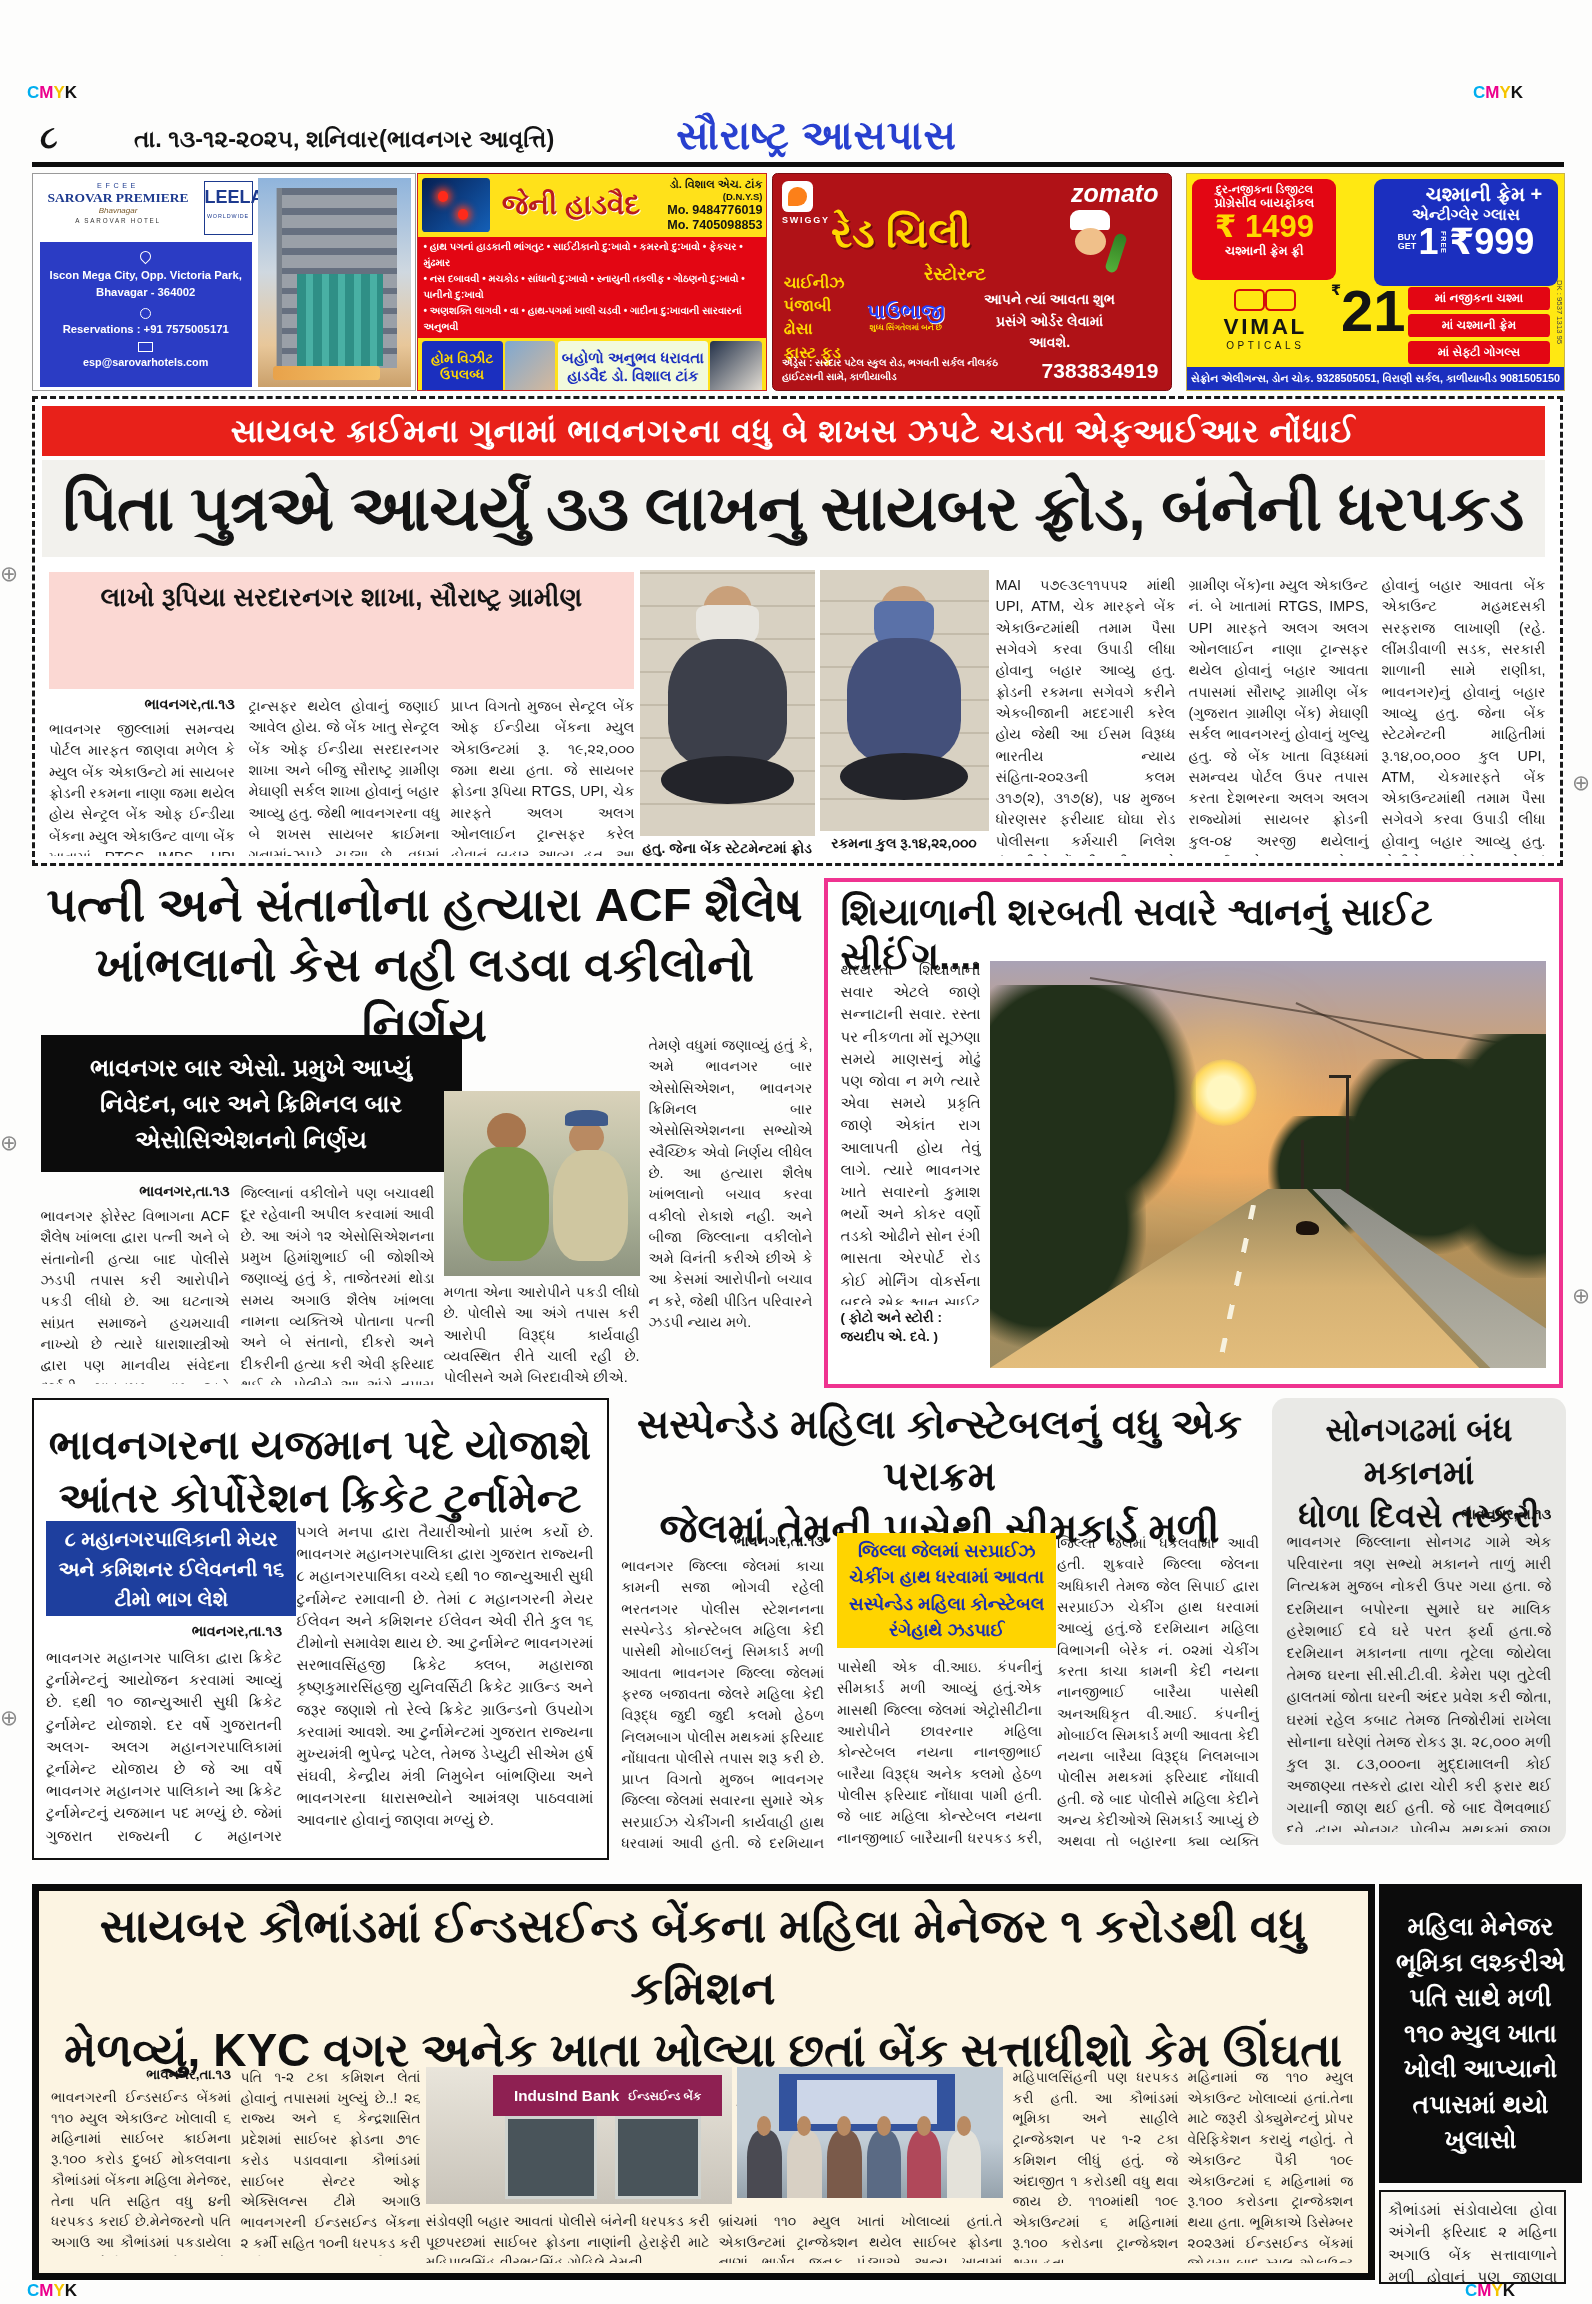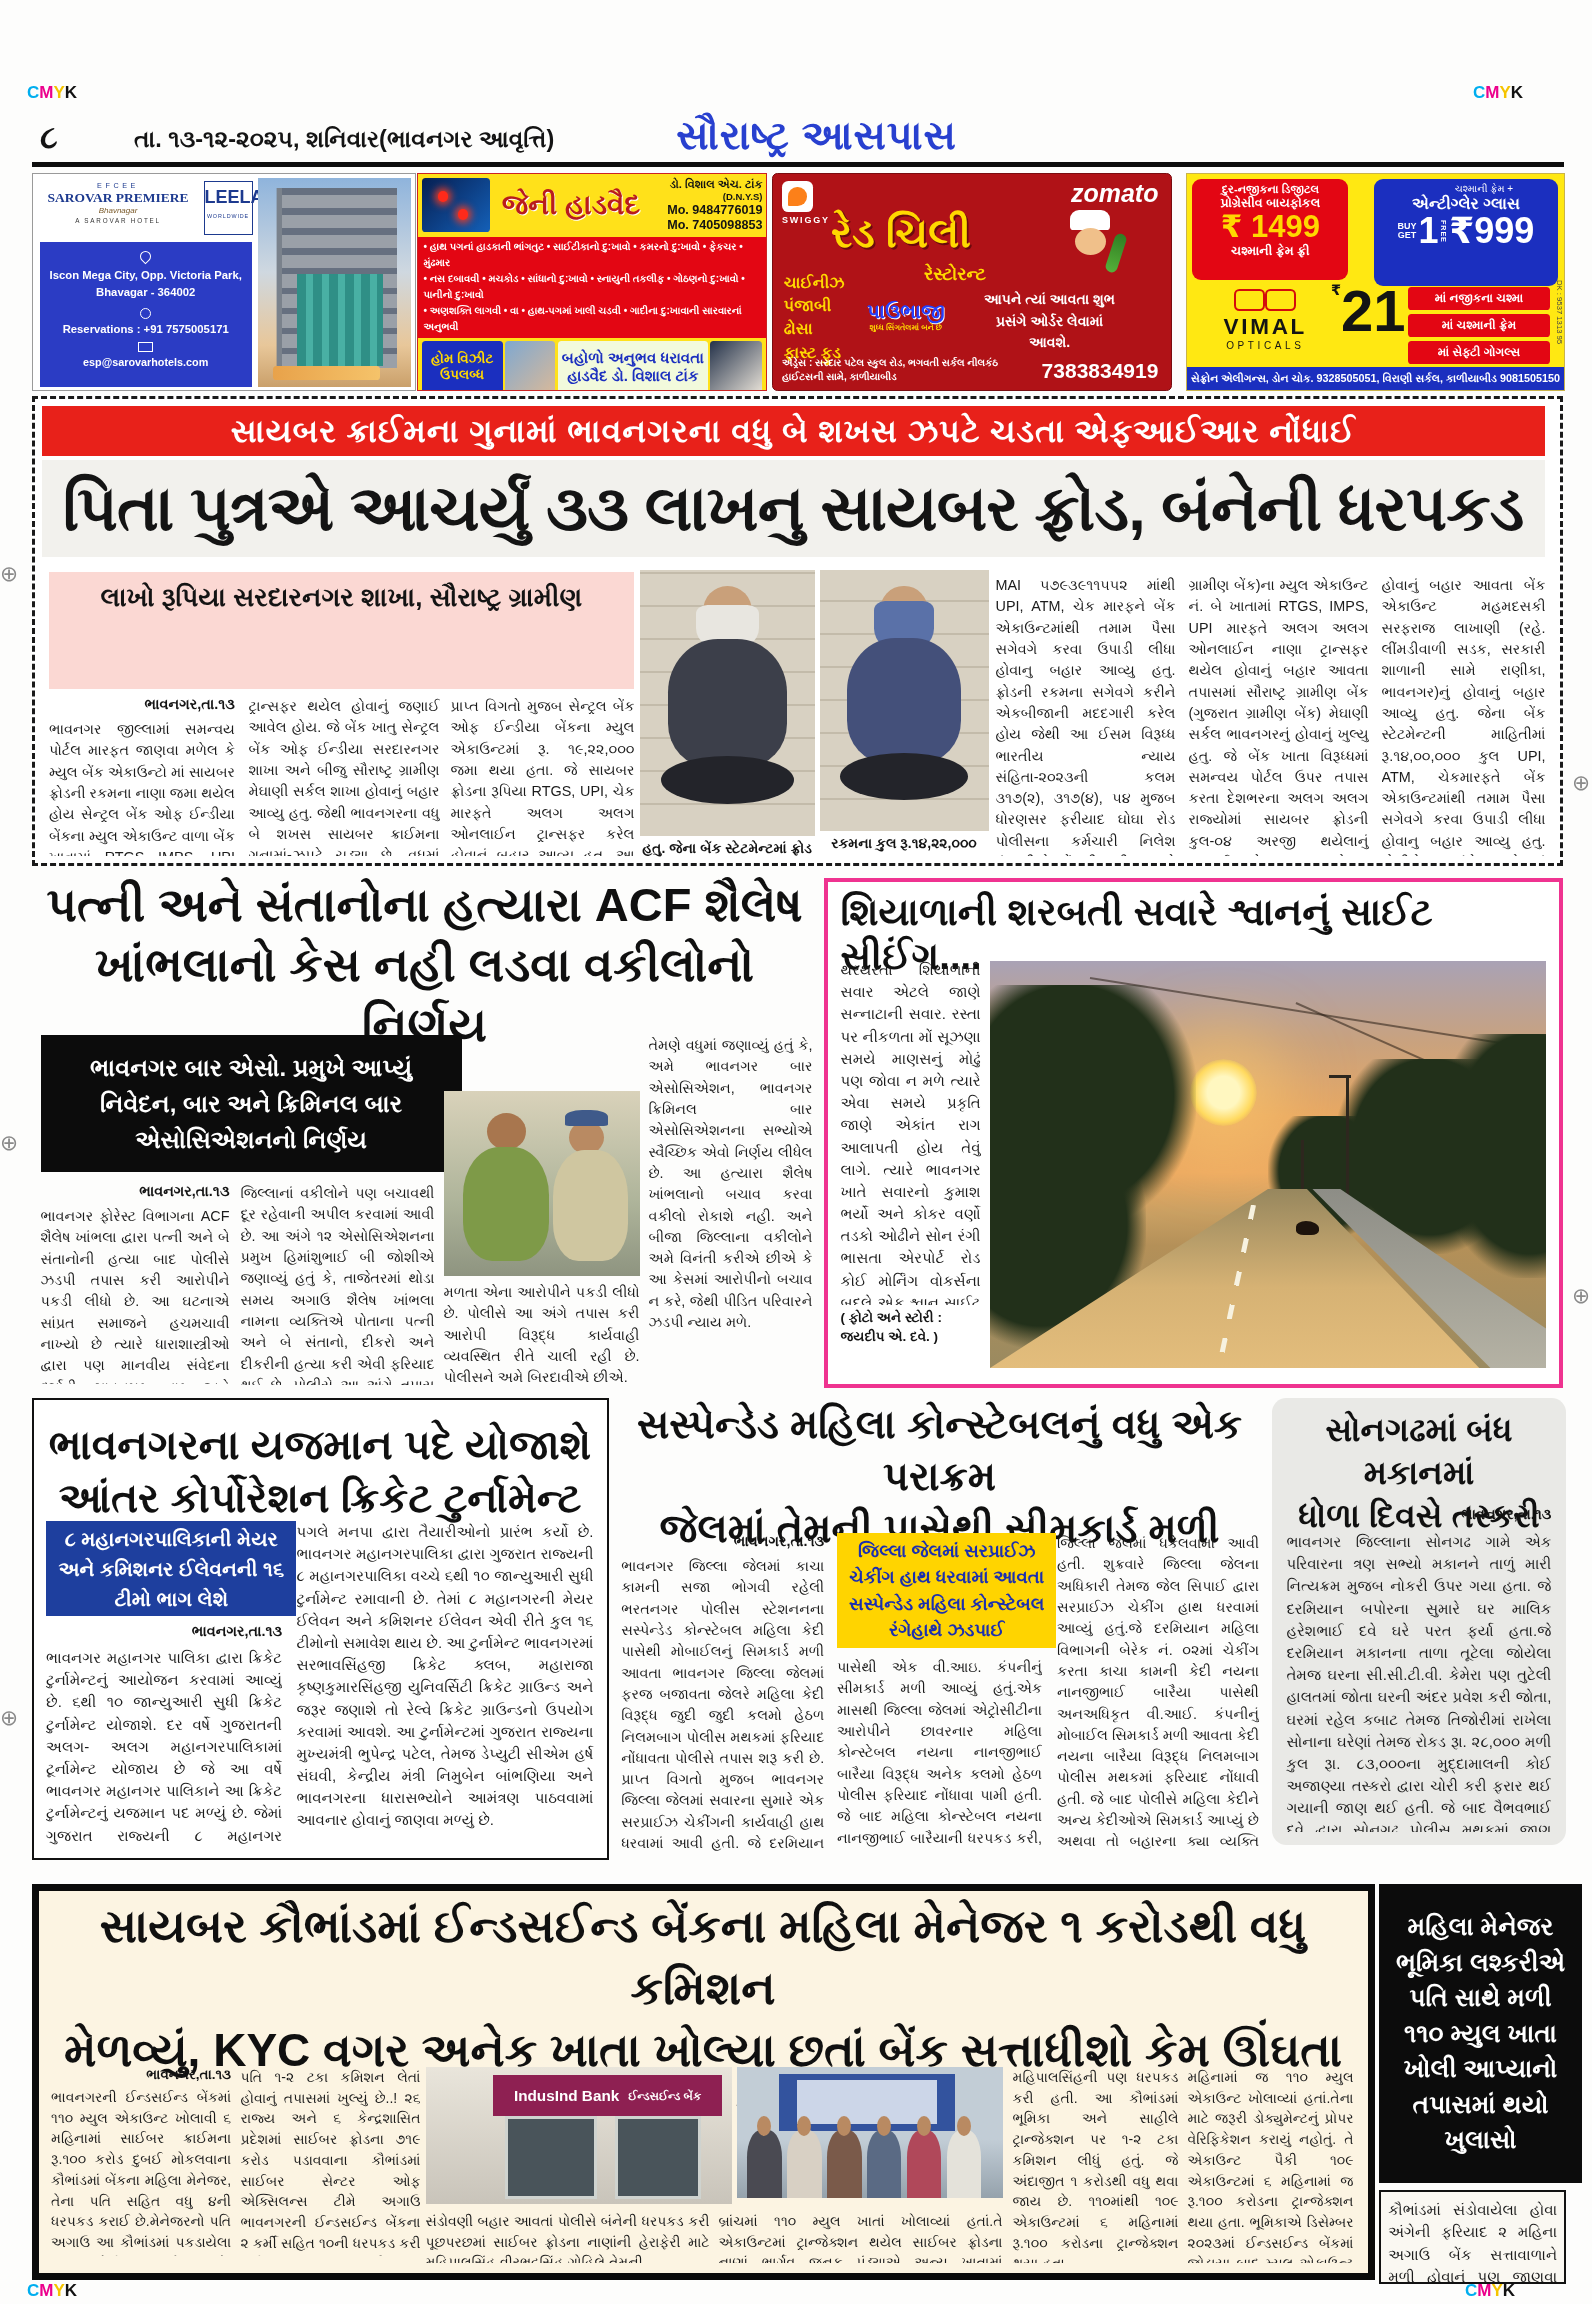--- a/index.html
+++ b/index.html
@@ -179,28 +179,28 @@
     <div class="abs" style="left:94px;top:126px;text-align:center;">
       <div style="font-size:20px;font-weight:800;color:#2440ff;text-shadow:0.9px 0.9px 0 #fff;">પાઉભાજી</div>
       <div style="font-size:8px;color:#ffd800;font-weight:700;">શુધ્ધ સિંગતેલમાં બને છે</div>
     </div>
     <div class="abs" style="left:209px;top:115px;width:135px;color:#fff;font-size:14px;font-weight:800;line-height:1.55;text-align:center;">આપને ત્યાં આવતા શુભ પ્રસંગે ઓર્ડર લેવામાં આવશે.</div>
     <div class="abs" style="right:12.6px;bottom:7.2px;color:#fff;font-size:21px;font-weight:800;">7383834919</div>
     <div class="abs" style="left:9px;bottom:5.4px;width:225px;color:#fff;font-size:10px;font-weight:700;line-height:1.45;">એડ્રેસ : સરદાર પટેલ સ્કુલ રોડ, ભગવતી સર્કલ નીલકંઠ હાઈટસની સામે, કાળીયાબીડ</div>
   </div>
 
   <div class="ad ad4" style="left:1186px;top:173px;width:377px;height:216px;">
-    <div class="abs" style="left:5.4px;top:5.4px;width:156px;height:97px;background:#e30613;border-radius:9px;text-align:center;color:#fff;padding-top:3.6px;">
+    <div class="abs" style="left:5.4px;top:5.4px;width:144px;height:97px;background:#e30613;border-radius:9px;text-align:center;color:#fff;padding-top:3.6px;">
       <div style="font-size:11.3px;font-weight:700;">દુર-નજીકના ડિજીટલ</div>
       <div style="font-size:12.6px;font-weight:700;">પ્રોગ્રેસીવ બાયફોકલ</div>
       <div style="font-size:31px;font-weight:800;color:#ffd800;line-height:1.05;">₹ 1499</div>
       <div style="font-size:12.6px;font-weight:700;">ચશ્માની ફ્રેમ ફ્રી</div>
     </div>
     <div class="abs" style="left:187px;top:5.4px;width:184px;height:103px;background:#1b2fbf;border-radius:9px;text-align:center;color:#fff;padding-top:3.6px;">
-      <div style="font-size:10px;font-weight:400;padding-left:36px;">ચશ્માની ફ્રેમ +</div>
+      <div style="font-size:20px;font-weight:700;padding-left:36px;">ચશ્માની ફ્રેમ +</div>
       <div style="font-size:16px;font-weight:800;">એન્ટીગ્લેર ગ્લાસ</div>
       <div style="display:flex;justify-content:center;align-items:center;gap:1.8px;line-height:1;">
         <div style="font-size:9px;font-weight:800;">
             <div>BUY</div>
             <div>GET</div>
           </div>
         <div style="font-size:36px;font-weight:800;">1</div>
         <div style="font-size:7.2px;font-weight:800;writing-mode:vertical-rl;letter-spacing:0.9px;">FREE</div>
         <div style="font-size:36px;font-weight:800;">₹999</div>
       </div>

